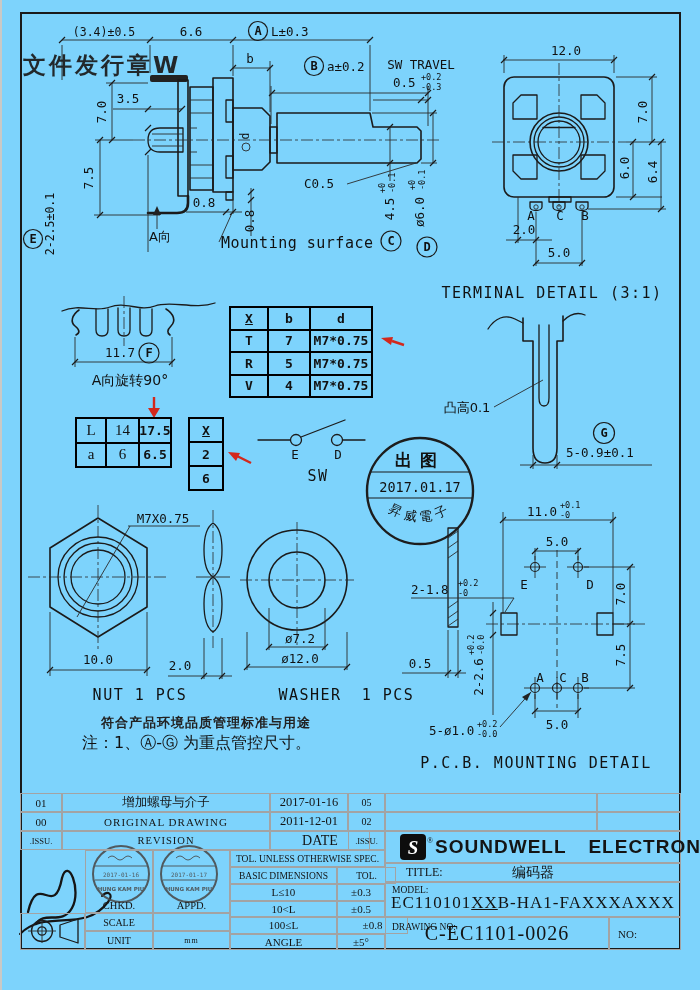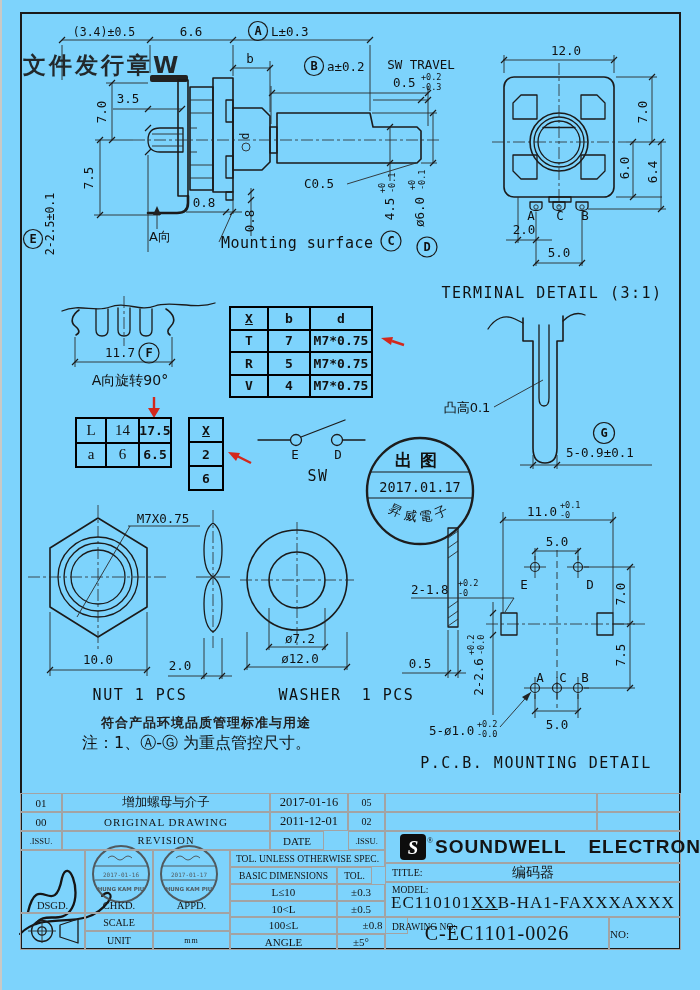--- a/index.html
+++ b/index.html
@@ -368,65 +368,62 @@
 
   <div class="cell" style="left:20px;top:812px;width:42px;height:19px;font-size:11px">00</div>
   <div class="cell" style="left:62px;top:812px;width:208px;height:19px;font-size:11px;letter-spacing:1px">ORIGINAL DRAWING</div>
   <div class="cell" style="left:270px;top:812px;width:78px;height:19px;font-size:12.5px">2011-12-01</div>
   <div class="cell" style="left:348px;top:812px;width:37px;height:19px;font-size:10px">02</div>
   <div class="cell" style="left:385px;top:812px;width:212px;height:19px"></div>
   <div class="cell" style="left:597px;top:812px;width:84px;height:19px"></div>
 
   <div class="cell" style="left:20px;top:831px;width:42px;height:19px;font-size:8.5px">.ISSU.</div>
   <div class="cell" style="left:62px;top:831px;width:208px;height:19px;font-size:10.5px;letter-spacing:1px">REVISION</div>
-  <div class="cell" style="left:270px;top:831px;width:54px;height:19px;font-size:11px">DATE</div>
+  <div class="cell" style="left:270px;top:831px;width:100px;height:19px;font-size:14px">DATE</div>
   <div class="cell" style="left:348px;top:831px;width:37px;height:19px;font-size:8.5px">.ISSU.</div>
 
-  <div class="cell" style="left:20px;top:850px;width:65px;height:63px">
-    <span class="lab" style="bottom:1px;font-size:10.5px;position:absolute">DSGD.</span>
-  </div>
   <div class="cell" style="left:153px;top:850px;width:77px;height:63px">
     <span class="lab" style="bottom:1px;font-size:10.5px;position:absolute">APPD.</span>
   </div>
   <div class="cell" style="left:85px;top:850px;width:68px;height:63px">
     <span class="lab" style="bottom:1px;font-size:10.5px;position:absolute">CHKD.</span>
   </div>
 
   <div class="cell" style="left:20px;top:913px;width:65px;height:37px"></div>
   <div class="cell" style="left:85px;top:913px;width:68px;height:18px;font-size:10px">SCALE</div>
   <div class="cell" style="left:153px;top:913px;width:77px;height:18px"></div>
   <div class="cell" style="left:85px;top:931px;width:68px;height:19px;font-size:10px">UNIT</div>
   <div class="cell" style="left:153px;top:931px;width:77px;height:19px;font-size:8px;letter-spacing:1px">mm</div>
 
   <div class="cell" style="left:230px;top:850px;width:155px;height:17px;font-size:9.5px">TOL. UNLESS OTHERWISE SPEC.</div>
   <div class="cell" style="left:230px;top:867px;width:107px;height:17px;font-size:9.5px">BASIC DIMENSIONS</div>
-  <div class="cell" style="left:337px;top:867px;width:35px;height:17px;font-size:9.5px">TOL.</div>
+  <div class="cell" style="left:337px;top:867px;width:59px;height:17px;font-size:9.5px">TOL.</div>
   <div class="cell" style="left:230px;top:884px;width:107px;height:16.5px;font-size:11px">L≤10</div>
   <div class="cell" style="left:337px;top:884px;width:48px;height:16.5px;font-size:11px">±0.3</div>
   <div class="cell" style="left:230px;top:900.5px;width:107px;height:16.5px;font-size:11px">10&lt;L</div>
   <div class="cell" style="left:337px;top:900.5px;width:48px;height:16.5px;font-size:11px">±0.5</div>
   <div class="cell" style="left:230px;top:917px;width:107px;height:16.5px;font-size:11px">100≤L</div>
   <div class="cell" style="left:337px;top:917px;width:71px;height:16.5px;font-size:11px">±0.8</div>
   <div class="cell" style="left:230px;top:933.5px;width:107px;height:16.5px;font-size:11px">ANGLE</div>
   <div class="cell" style="left:337px;top:933.5px;width:48px;height:16.5px;font-size:11px">±5°</div>
 
   <div class="cell" style="left:385px;top:831px;width:296px;height:32px;justify-content:flex-start;padding-left:14px">
     <svg width="26" height="26" viewBox="0 0 26 26" style="flex:none">
       <rect x="0" y="0" width="26" height="26" rx="4" fill="#0d0d0d"></rect>
       <text x="13" y="20" style="font:italic bold 19px 'Liberation Serif',serif;fill:#fff;text-anchor:middle">S</text>
     </svg>
     <sup style="font-size:8px;margin:-14px 2px 0 1px">®</sup>
     <span class="brand">SOUNDWELL ELECTRONIC</span>
   </div>
   <div class="cell" style="left:385px;top:863px;width:296px;height:19px">
-    <span class="lab" style="left:6px;font-size:10px;position:absolute">TITLE:</span>
+    <span class="lab" style="left:20px;font-size:12px;position:absolute">TITLE:</span>
     <span style="font-size:14px;font-family:'DejaVu Sans',sans-serif">编码器</span>
   </div>
   <div class="cell" style="left:385px;top:882px;width:296px;height:35px">
     <span class="lab mono9" style="left:6px;top:2px;position:absolute">MODEL:</span>
     <span style="font-size:17px;letter-spacing:1px;margin-top:6px"><span>EC110101</span><span class="u">XX</span><span>B-HA1-FAXXXAXXX</span></span>
   </div>
   <div class="cell" style="left:385px;top:917px;width:224px;height:33px">
     <span class="lab mono9" style="left:6px;top:4px;position:absolute">DRAWING NO:</span>
     <span style="font-size:20px;letter-spacing:1px;">C-EC1101-0026</span>
   </div>
-  <div class="cell" style="left:609px;top:917px;width:72px;height:33px;justify-content:flex-start;font-size:11px">NO:</div>
+  <div class="cell" style="left:609px;top:917px;width:72px;height:33px;justify-content:flex-start;padding-left:8px;font-size:11px">NO:</div>
 </div>
 
 </body></html>

